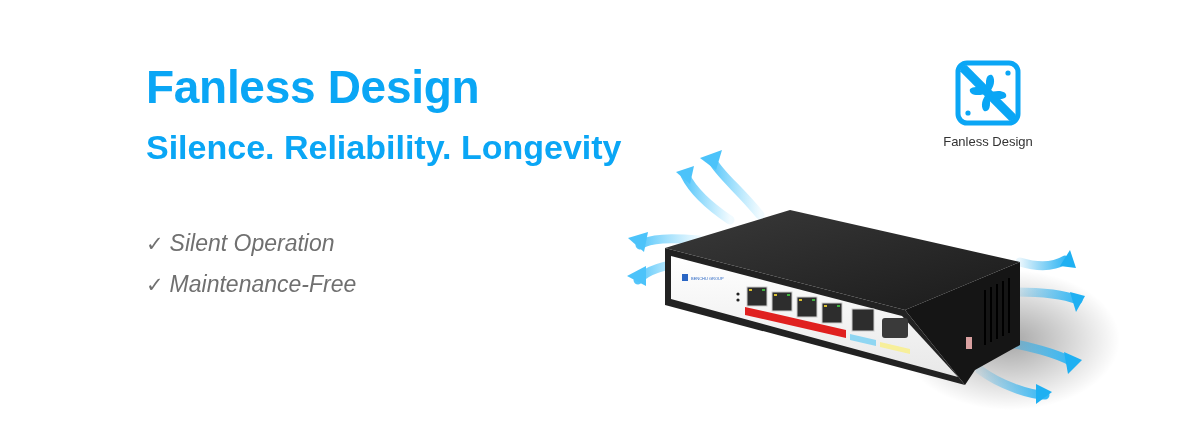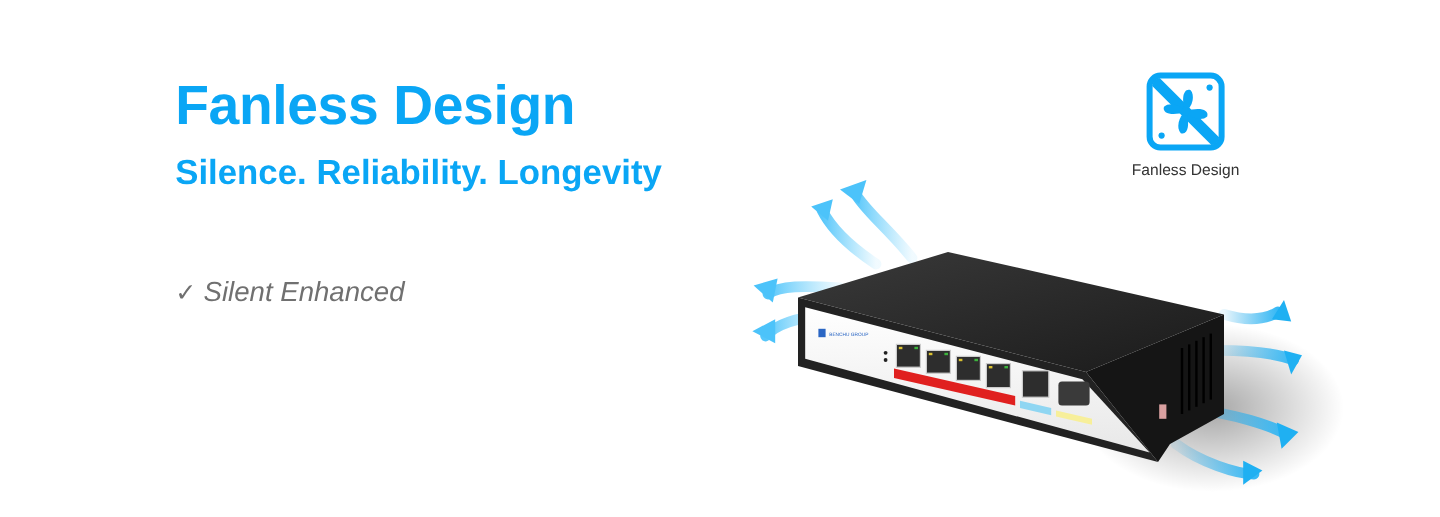--- a/index.html
+++ b/index.html
@@ -9,21 +9,21 @@
     font-family: "Liberation Sans", sans-serif;
     position: relative;
   }
   .title {
     position: absolute; left: 146px; top: 64px;
     font-size: 46px; font-weight: bold; color: #0aa6f5;
     letter-spacing: -0.3px; white-space: nowrap; line-height: 1;
   }
   .subtitle {
     position: absolute; left: 146px; top: 130px;
-    font-size: 29px; font-weight: bold; color: #0aa6f5;
+    font-size: 34px; font-weight: bold; color: #0aa6f5;
     white-space: nowrap; line-height: 1;
   }
   .features { position: absolute; left: 146px; top: 228px; margin: 0; padding: 0; list-style: none; }
   .features li {
     font-size: 23px; font-style: italic; color: #707070;
     height: 41px; line-height: 30px; white-space: nowrap;
   }
   .features .check { font-style: normal; color: #707070; margin-right: 6px; font-size: 21px; }
 
   .badge { position: absolute; left: 938px; top: 60px; width: 100px; text-align: center; }
@@ -33,21 +33,22 @@
   .product { position: absolute; left: 600px; top: 140px; width: 520px; height: 290px; }
   .product svg { width: 100%; height: 100%; display: block; }
 </style>
 </head>
 <body>
 
 <div class="title">Fanless Design</div>
 <div class="subtitle">Silence. Reliability. Longevity</div>
 
 <ul class="features">
-  <li><span class="check">✓</span><span>Silent Enhanced</span></li>
+  <li><span class="check">✓</span><span>Silent Operation</span></li>
+  <li><span class="check">✓</span><span>Maintenance-Free</span></li>
 </ul>
 
 <div class="badge">
   <svg class="badge-icon" viewBox="0 0 66 66">
     <defs>
         <clipPath id="bc">
           <rect x="5" y="5" width="56" height="56" rx="7"></rect>
         </clipPath>
       </defs>
     <rect x="3" y="3" width="60" height="60" rx="9" fill="none" stroke="#0aa6f5" stroke-width="5"></rect>

